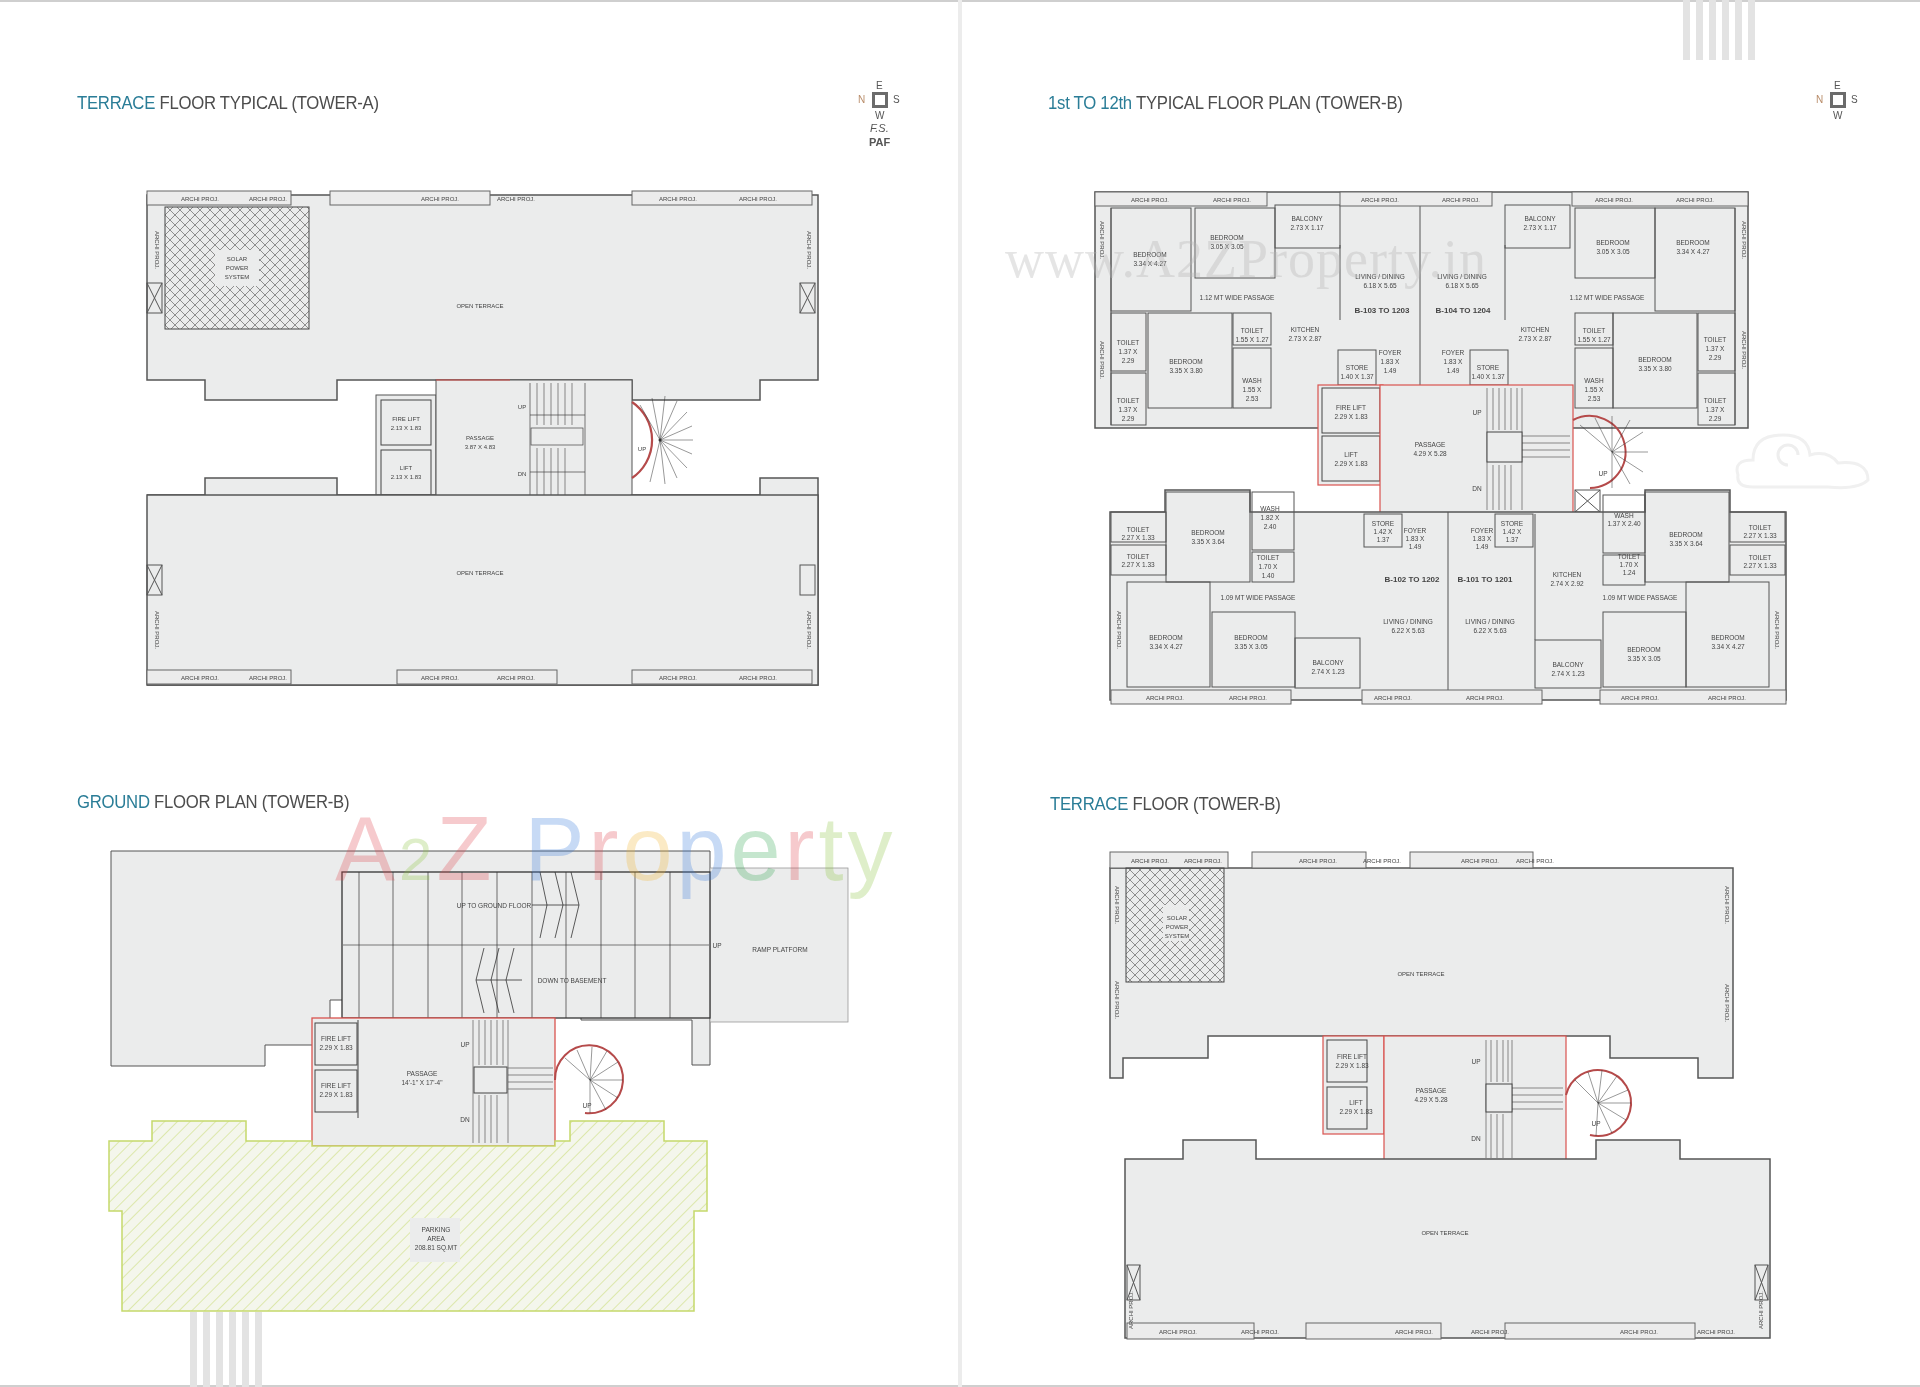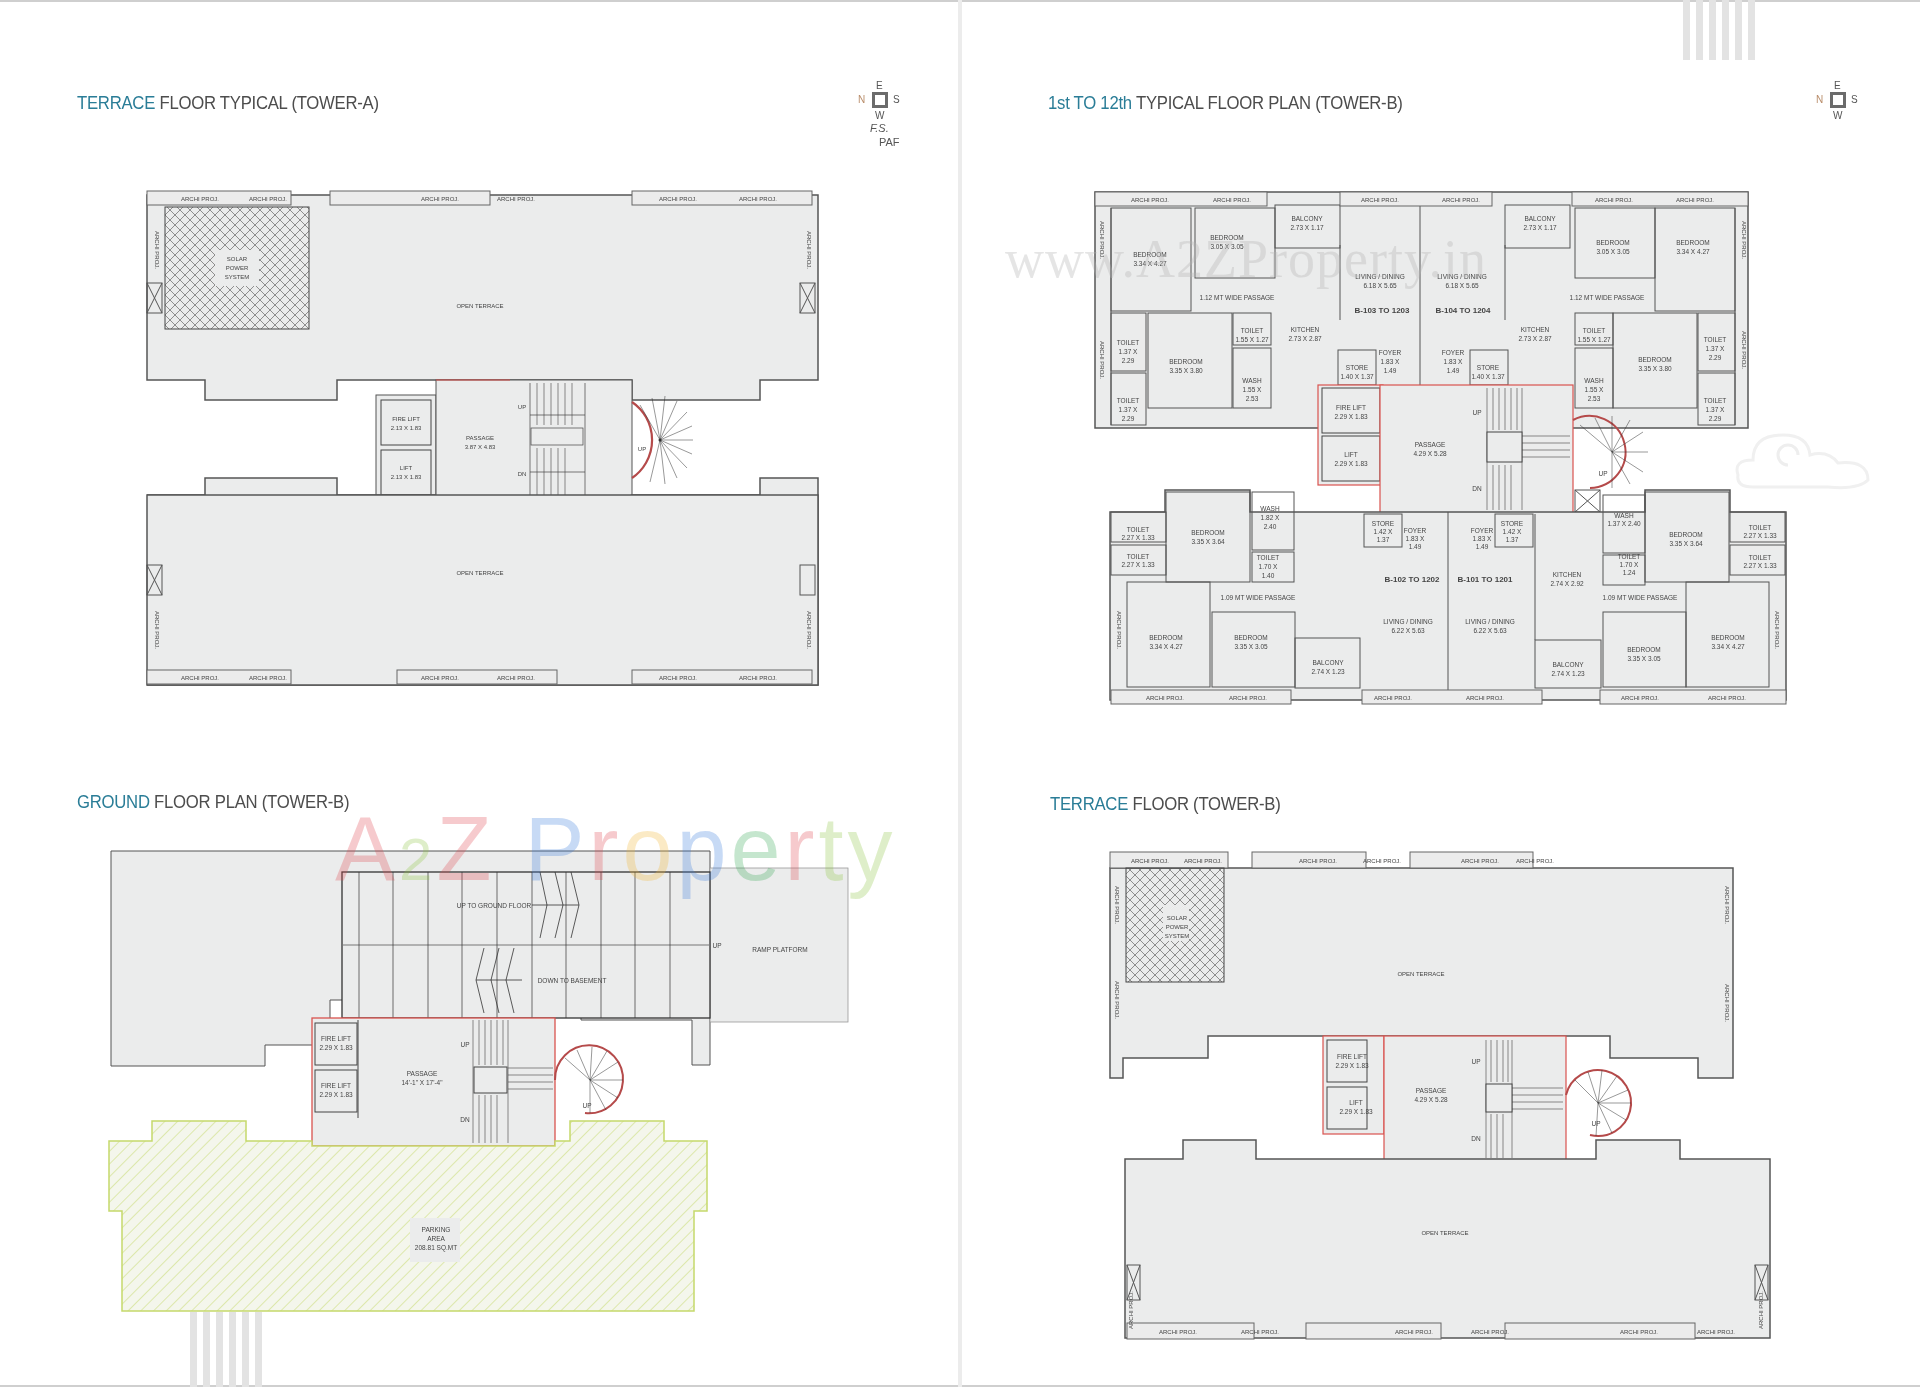--- a/index.html
+++ b/index.html
@@ -11,21 +11,21 @@
   .bars span{display:block;width:7px;height:100%;background:#e3e3e3;}
   .title{position:absolute;font-family:"Liberation Sans Narrow","Liberation Sans",sans-serif;font-size:19px;letter-spacing:-0.3px;color:#4d4d4d;white-space:nowrap;transform:scaleX(0.88);transform-origin:left center;}
   .title .accent{color:#2a7d97;}
   .compass{position:absolute;width:60px;height:90px;font-family:"Liberation Sans",sans-serif;font-size:10px;color:#555;}
   .compass .box{position:absolute;left:22px;top:12px;width:16px;height:16px;border:3px solid #6b6b6b;box-sizing:border-box;}
   .compass .e{position:absolute;left:26px;top:0;}
   .compass .w{position:absolute;left:25px;top:30px;}
   .compass .n{position:absolute;left:8px;top:14px;color:#b98d6a;}
   .compass .s{position:absolute;left:43px;top:14px;}
   .compass .fs{position:absolute;left:20px;top:42px;font-size:11px;font-style:italic;}
-  .compass .paf{position:absolute;left:29px;top:56px;font-size:11px;}
+  .compass .paf{position:absolute;left:19px;top:56px;font-size:11px;font-weight:bold;}
   svg.plan{position:absolute;overflow:visible;}
   svg text{font-family:"Liberation Sans",sans-serif;fill:#444;}
   .watermark1{position:absolute;left:1005px;top:228px;font-family:Liberation Serif, serif;font-size:54px;color:rgba(180,180,180,0.35);letter-spacing:1px;white-space:nowrap;}
   .watermark2{position:absolute;left:335px;top:778px;font-family:"Liberation Sans",sans-serif;font-weight:normal;font-size:90px;white-space:nowrap;letter-spacing:4px;margin-top:20px;}
   .watermark2 span{opacity:0.28;}
   .cloud{position:absolute;left:1728px;top:425px;width:150px;height:70px;}
 </style>
 </head>
 <body>
 

